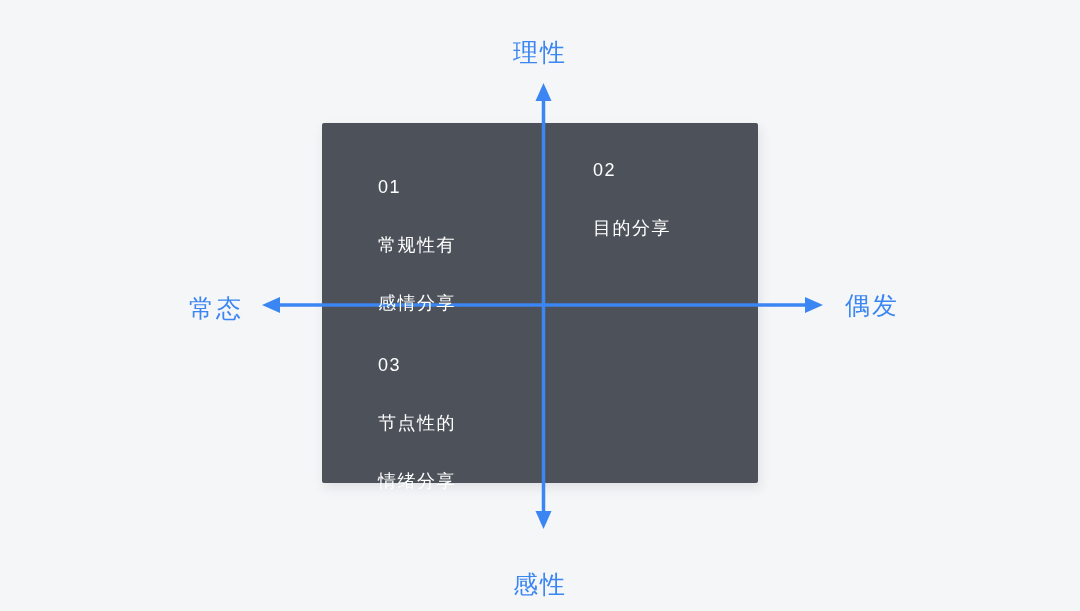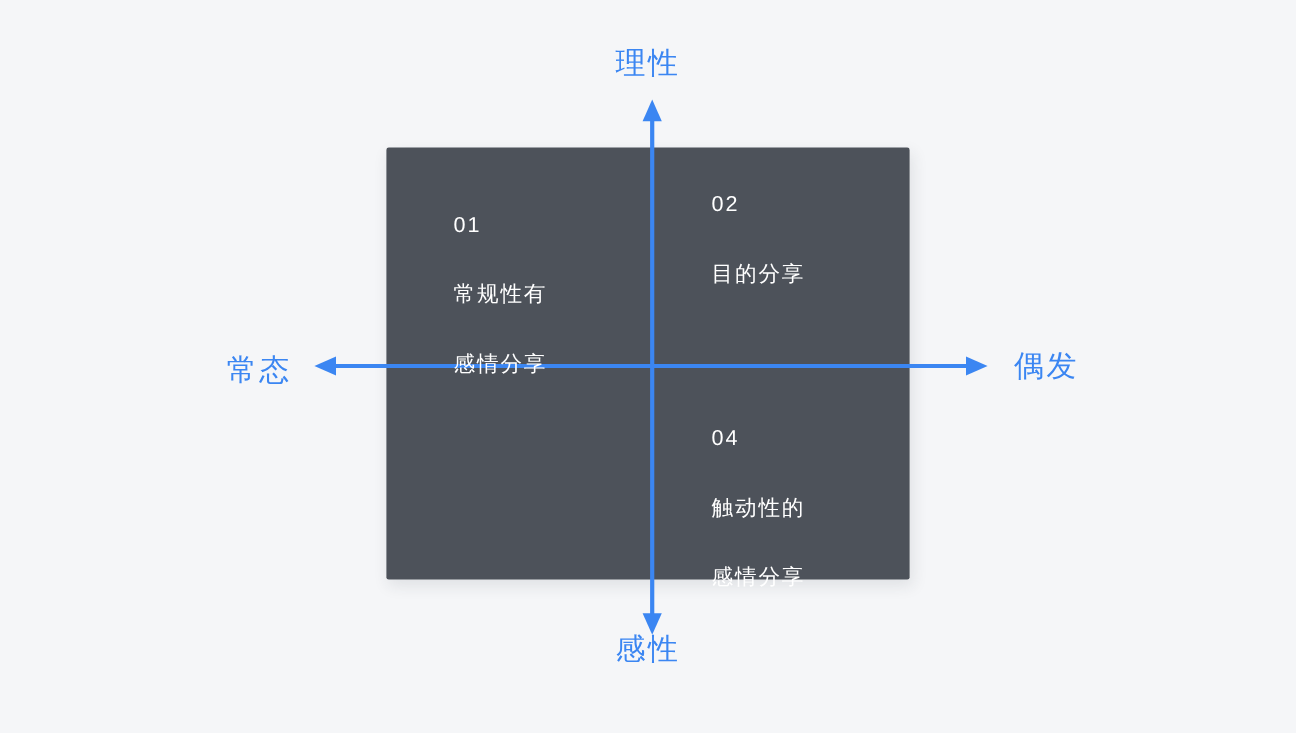--- a/index.html
+++ b/index.html
@@ -36,21 +36,21 @@
   }
   .axis-label {
     position: absolute;
     color: var(--accent);
     font-size: 25px;
     font-weight: 500;
     letter-spacing: 2px;
     white-space: nowrap;
   }
   .axis-label.top    { left: 540px; top: 36px;  transform: translateX(-50%); }
-  .axis-label.bottom { left: 540px; top: 524px; transform: translateX(-50%); }
+  .axis-label.bottom { left: 540px; top: 568px; transform: translateX(-50%); }
   .axis-label.left   { left: 243px; top: 308px; transform: translate(-100%, -50%); }
   .axis-label.right  { left: 845px; top: 305px; transform: translateY(-50%); }
   .q-block {
     position: absolute;
     color: var(--qtext);
     font-size: 18px;
     font-weight: 500;
     line-height: 34px;
     letter-spacing: 1.5px;
     white-space: nowrap;
@@ -93,20 +93,20 @@
     <span class="q-number">01</span>
     <span class="q-line">常规性有</span>
     <span class="q-line">感情分享</span>
   </div>
 
   <div class="q-block q2">
     <span class="q-number">02</span>
     <span class="q-line">目的分享</span>
   </div>
 
+  <div class="q-block q3">
+    <span class="q-number">03</span>
+    <span class="q-line">节点性的</span>
+    <span class="q-line">情绪分享</span>
+  </div>
 
-  <div class="q-block q4">
-    <span class="q-number">04</span>
-    <span class="q-line">触动性的</span>
-    <span class="q-line">感情分享</span>
-  </div>
 
 </div>
 
 </body></html>

